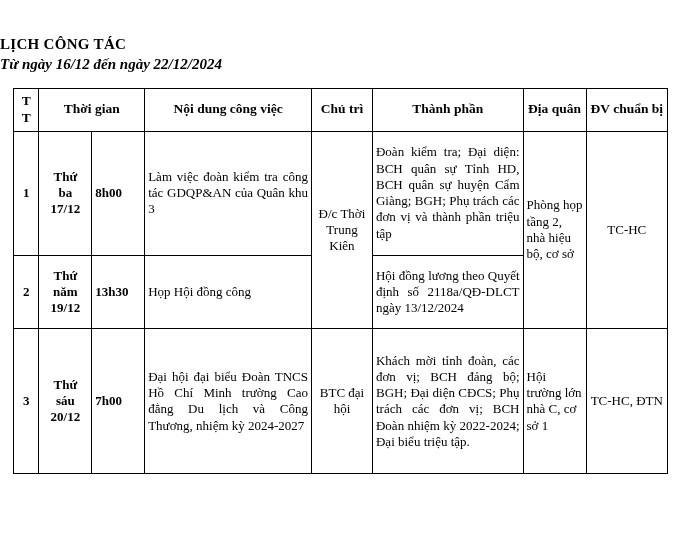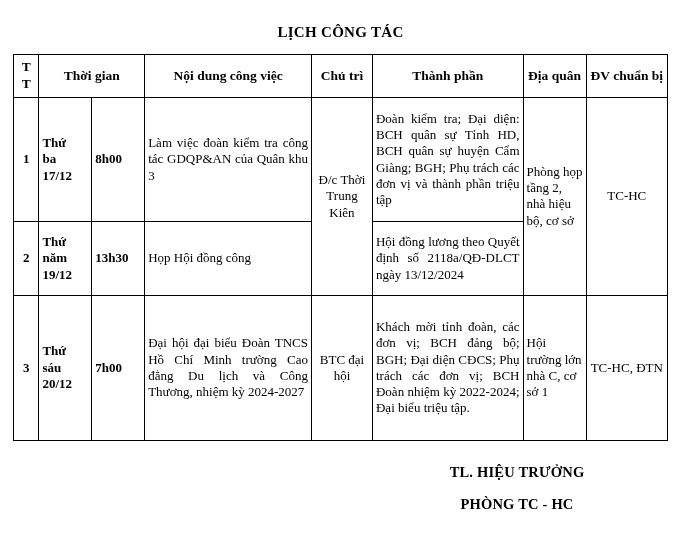--- a/index.html
+++ b/index.html
@@ -18,22 +18,21 @@
 
   .page {
     position: relative;
     width: 681px;
     height: 550px;
     box-sizing: border-box;
   }
 
   
   .title-block {
-    text-align: center;
-    padding-top: 24px;
+    padding-top: 36px;
   }
   .doc-title {
     font-size: 15px;
     font-weight: bold;
     letter-spacing: 0.3px;
     line-height: 1.15;
   }
   .doc-subtitle {
     font-size: 15px;
     font-weight: bold;
@@ -82,21 +81,21 @@
   col.c-members { width: 148px; }
   col.c-place   { width: 62px; }
   col.c-unit    { width: 80px; }
 
   td.tt {
     text-align: center;
     font-weight: bold;
     font-size: 13.5px;
   }
   td.day {
-    text-align: left;
+    text-align: center;
     font-weight: bold;
     font-size: 13.5px;
     line-height: 1.3;
   }
   td.day .ln { display: block; }
   td.hour {
     font-weight: bold;
     font-size: 13.5px;
   }
   td.content {
@@ -145,20 +144,21 @@
     margin-top: 16px;
   }
 </style>
 </head>
 <body>
 
 <div class="page">
 
   <div class="title-block">
     <div class="doc-title">LỊCH CÔNG TÁC</div>
+    <div class="doc-subtitle">Từ ngày 16/12 đến ngày 22/12/2024</div>
   </div>
 
   <div class="table-wrap">
     <table class="schedule">
       <colgroup>
         <col class="c-tt">
         <col class="c-day">
         <col class="c-hour">
         <col class="c-content">
         <col class="c-chair">
@@ -227,18 +227,14 @@
           <td class="chair">BTC đại hội</td>
           <td class="members">Khách mời tỉnh đoàn, các đơn vị; BCH đảng bộ; BGH; Đại diện CĐCS; Phụ trách các đơn vị; BCH Đoàn nhiệm kỳ 2022-2024; Đại biểu triệu tập.</td>
           <td class="place">Hội trường lớn nhà C, cơ sở 1</td>
           <td class="unit">TC-HC, ĐTN</td>
         </tr>
 
       </tbody>
     </table>
   </div>
 
-  <div class="signature">
-    <div class="sig-line">TL. HIỆU TRƯỞNG</div>
-    <div class="sig-line second">PHÒNG TC - HC</div>
-  </div>
 
 </div>
 
 </body></html>

